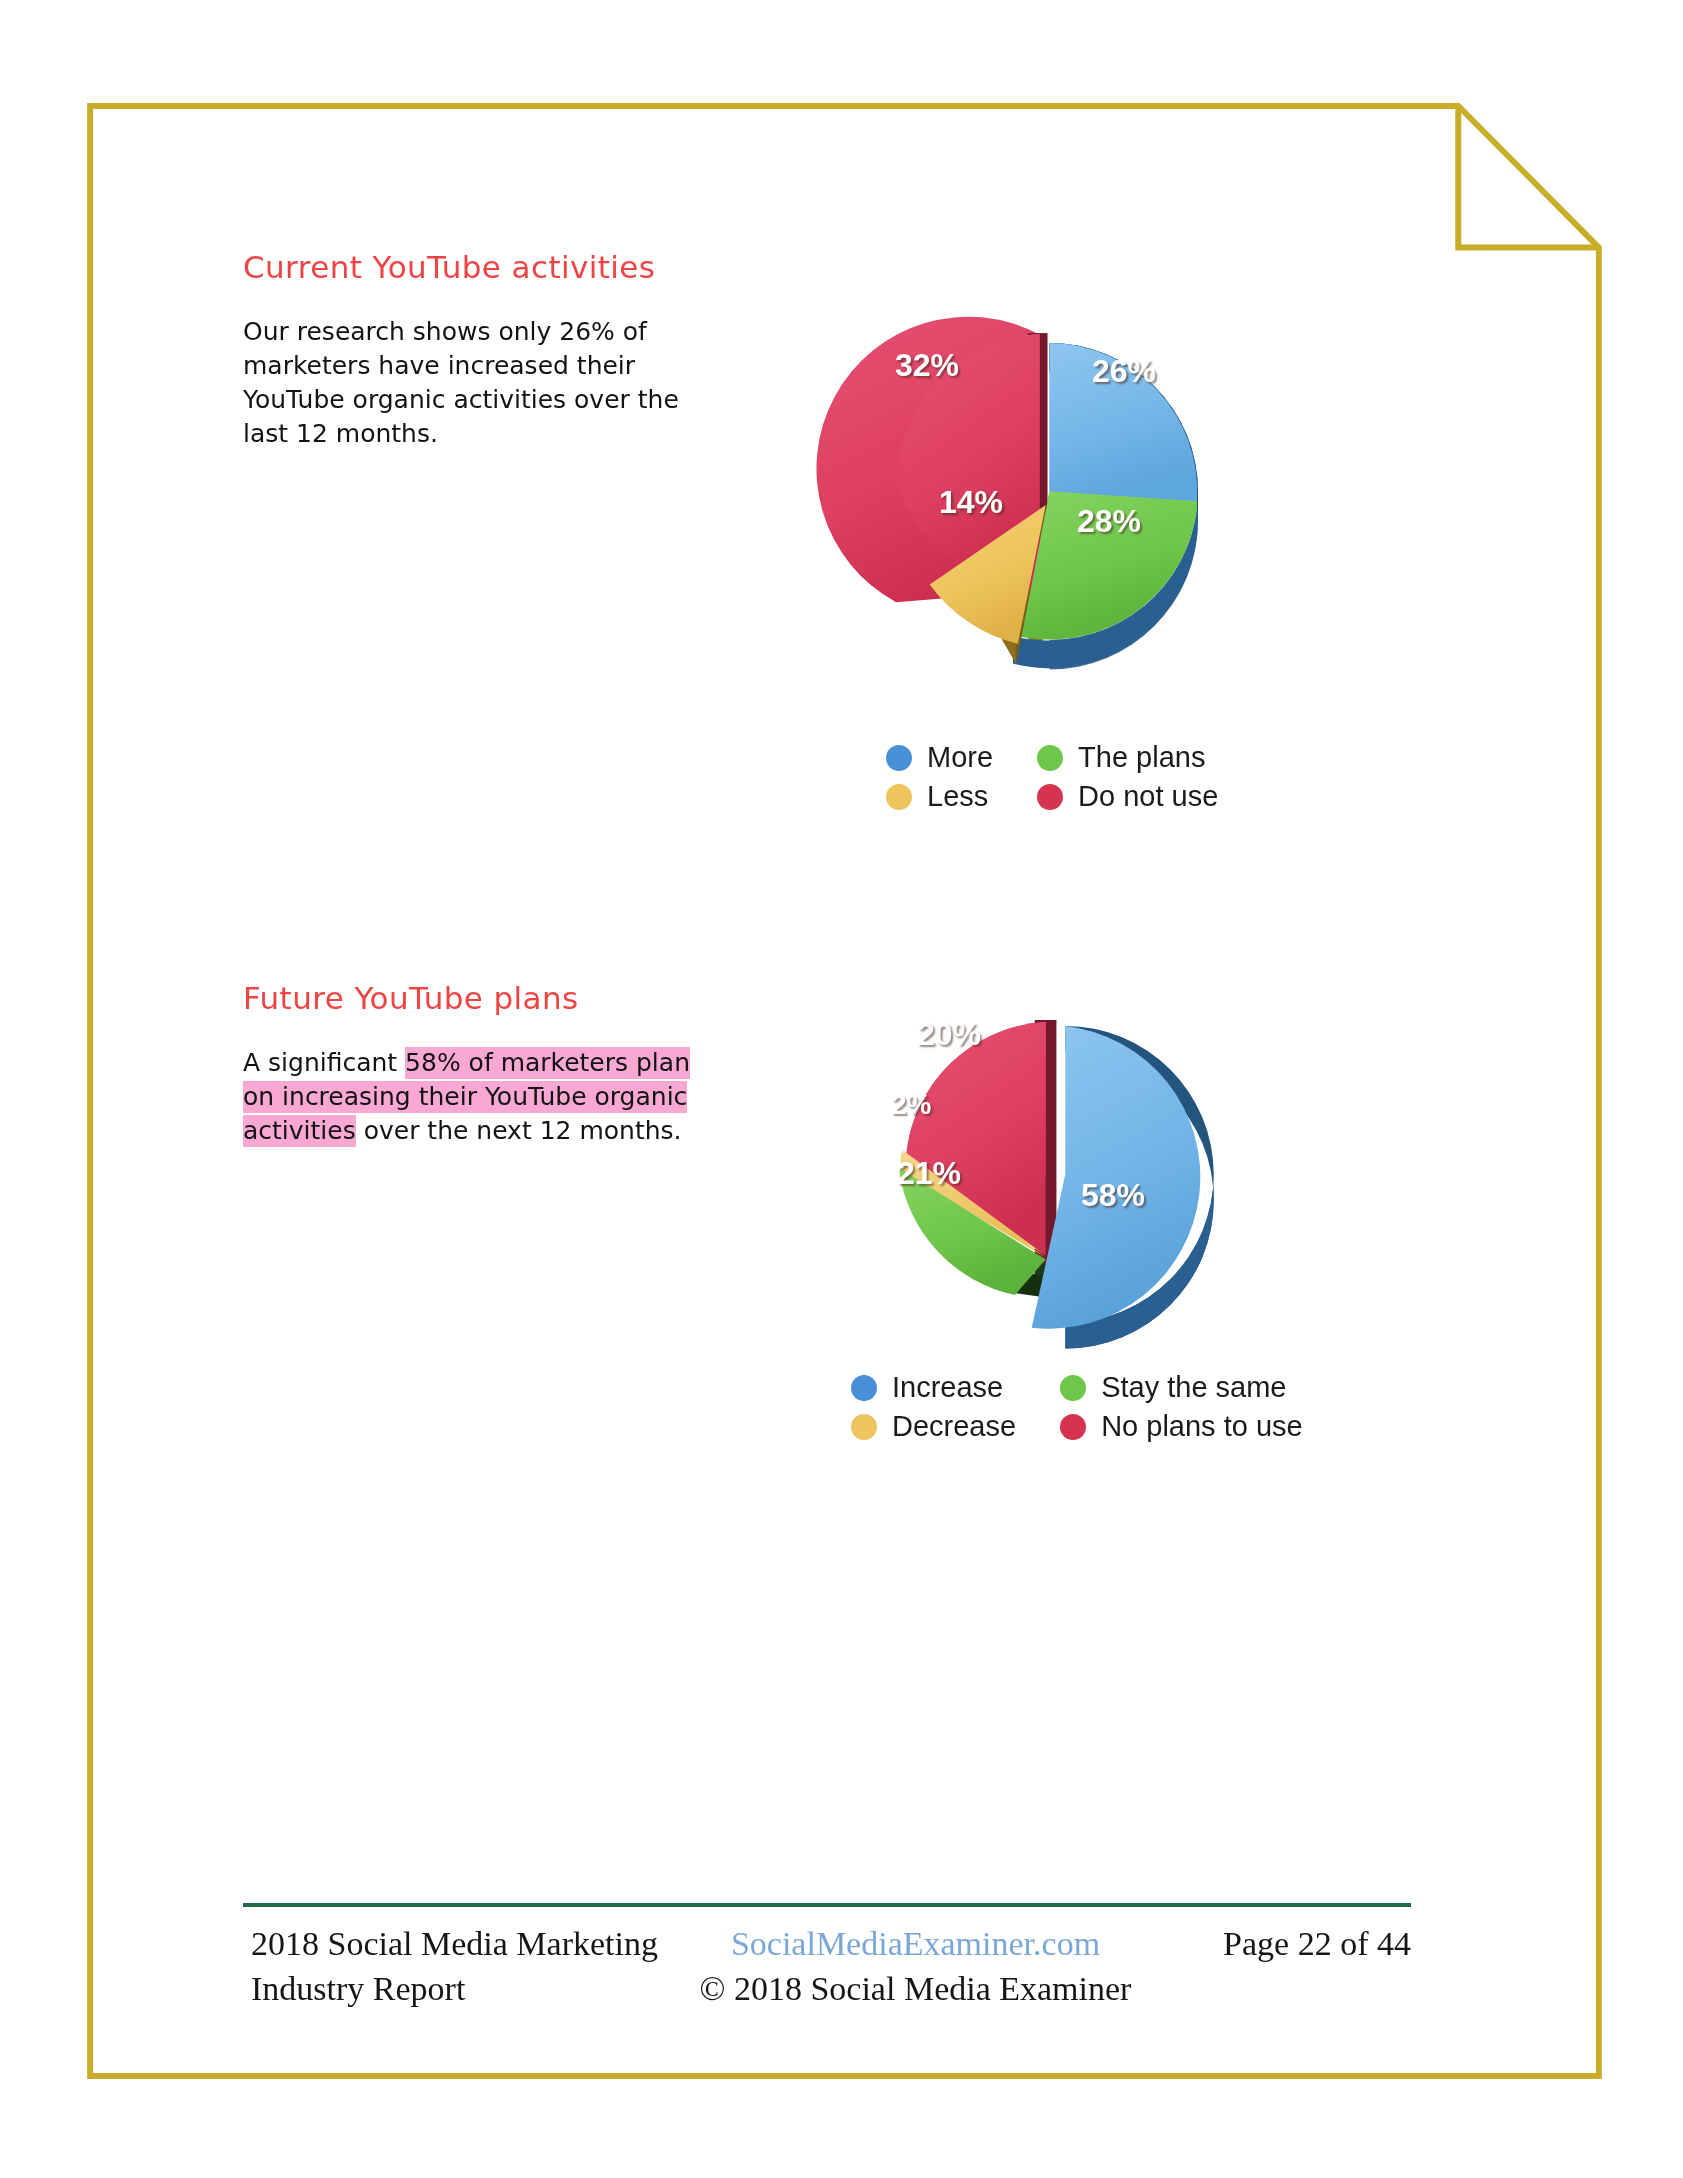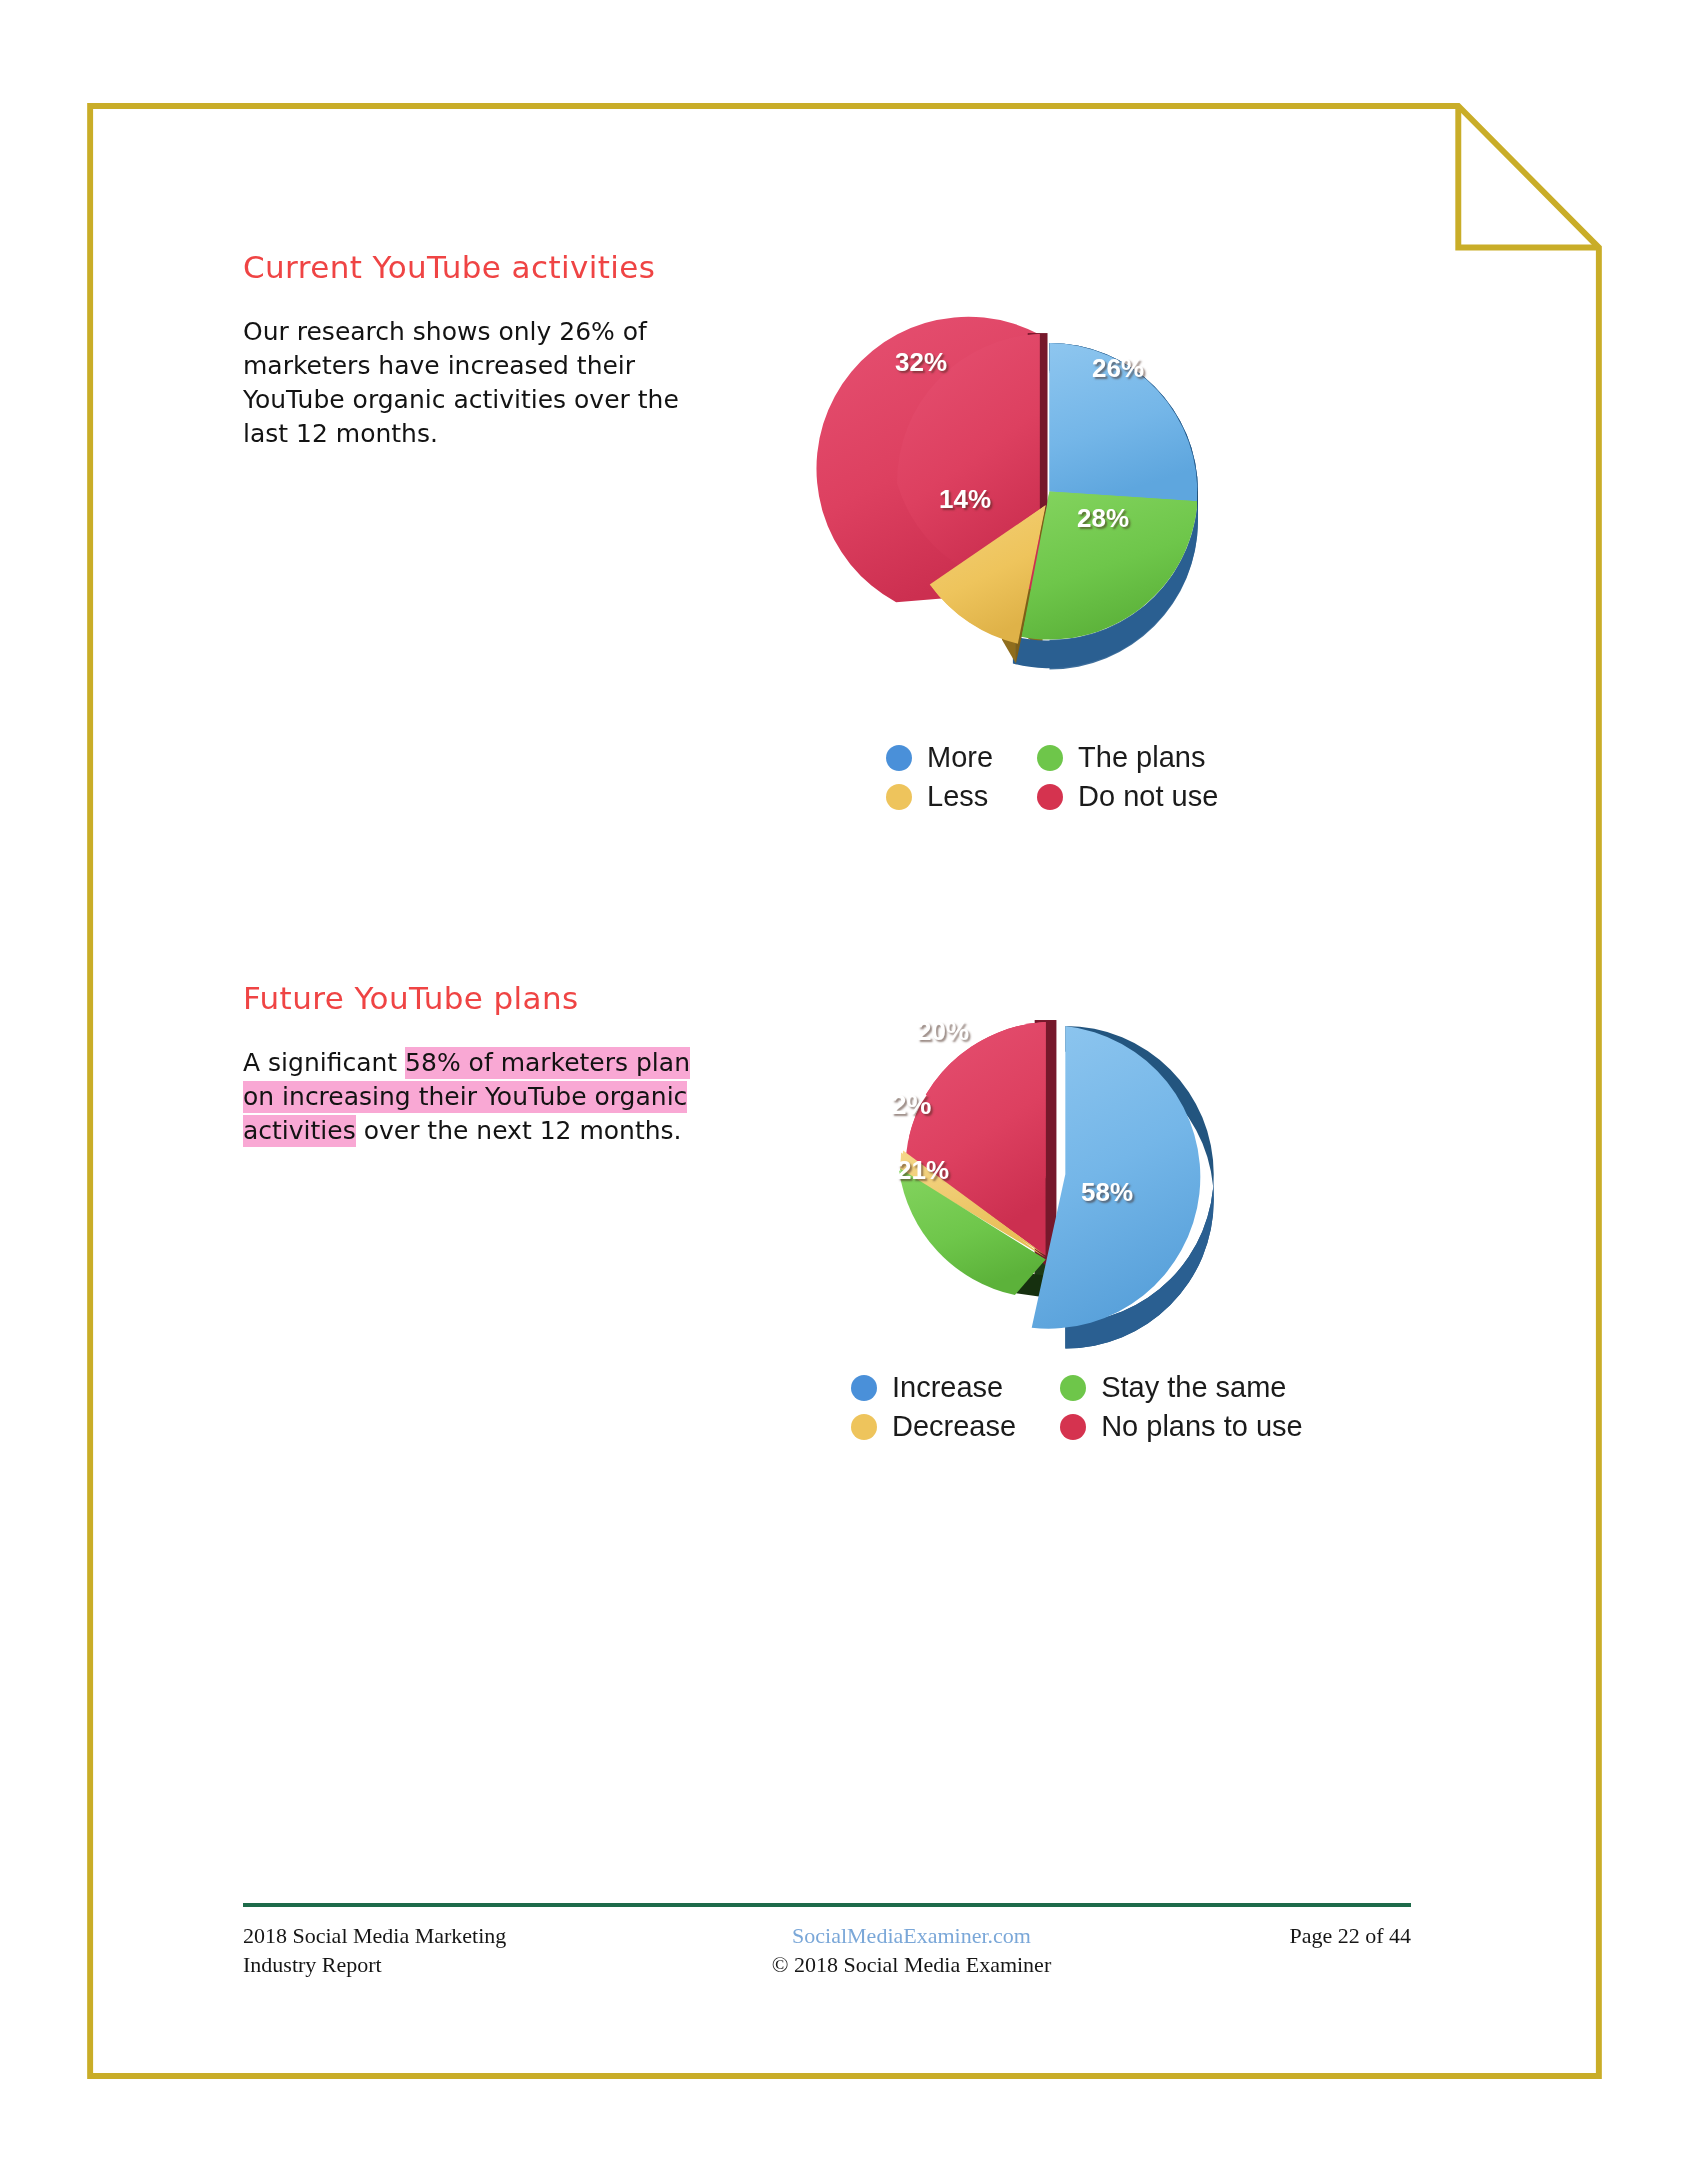--- a/index.html
+++ b/index.html
@@ -61,21 +61,21 @@
   .chart-block { position: absolute; }
   #chart-block-1 { left: 812px; top: 236px; }
   #chart-block-2 { left: 812px; top: 929px; }
 
   .pie-wrap { position: relative; }
 
   .slice-label {
     position: absolute;
     font-family: "Liberation Sans", sans-serif;
     font-weight: bold;
-    font-size: 26px;
+    font-size: 32px;
     color: #ffffff;
     text-shadow: 2px 2px 2px rgba(70,40,30,0.55);
     white-space: nowrap;
     pointer-events: none;
   }
   .slice-label.small { font-size: 28px; }
 
   
   .legend {
     position: absolute;
@@ -114,23 +114,24 @@
     height: 4px;
     background: #1e6b4a;
     width: 100%;
   }
   #footer-cols {
     display: flex;
     justify-content: center;
     align-items: flex-start;
     margin-top: 14px;
     font-family: "Liberation Serif", serif;
-    font-size: 22px;
+    font-size: 34px;
     color: #161616;
     line-height: 1.33;
+    margin-left: 8px;
   }
   #footer-left  { text-align: left;   width: 426px; }
   #footer-mid   { text-align: center; flex: 1; }
   #footer-right { text-align: right;  width: 257px; }
   .footer-link { color: #7aa7d8; }
 </style>
 </head>
 <body>
 
 <div id="page-frame">

